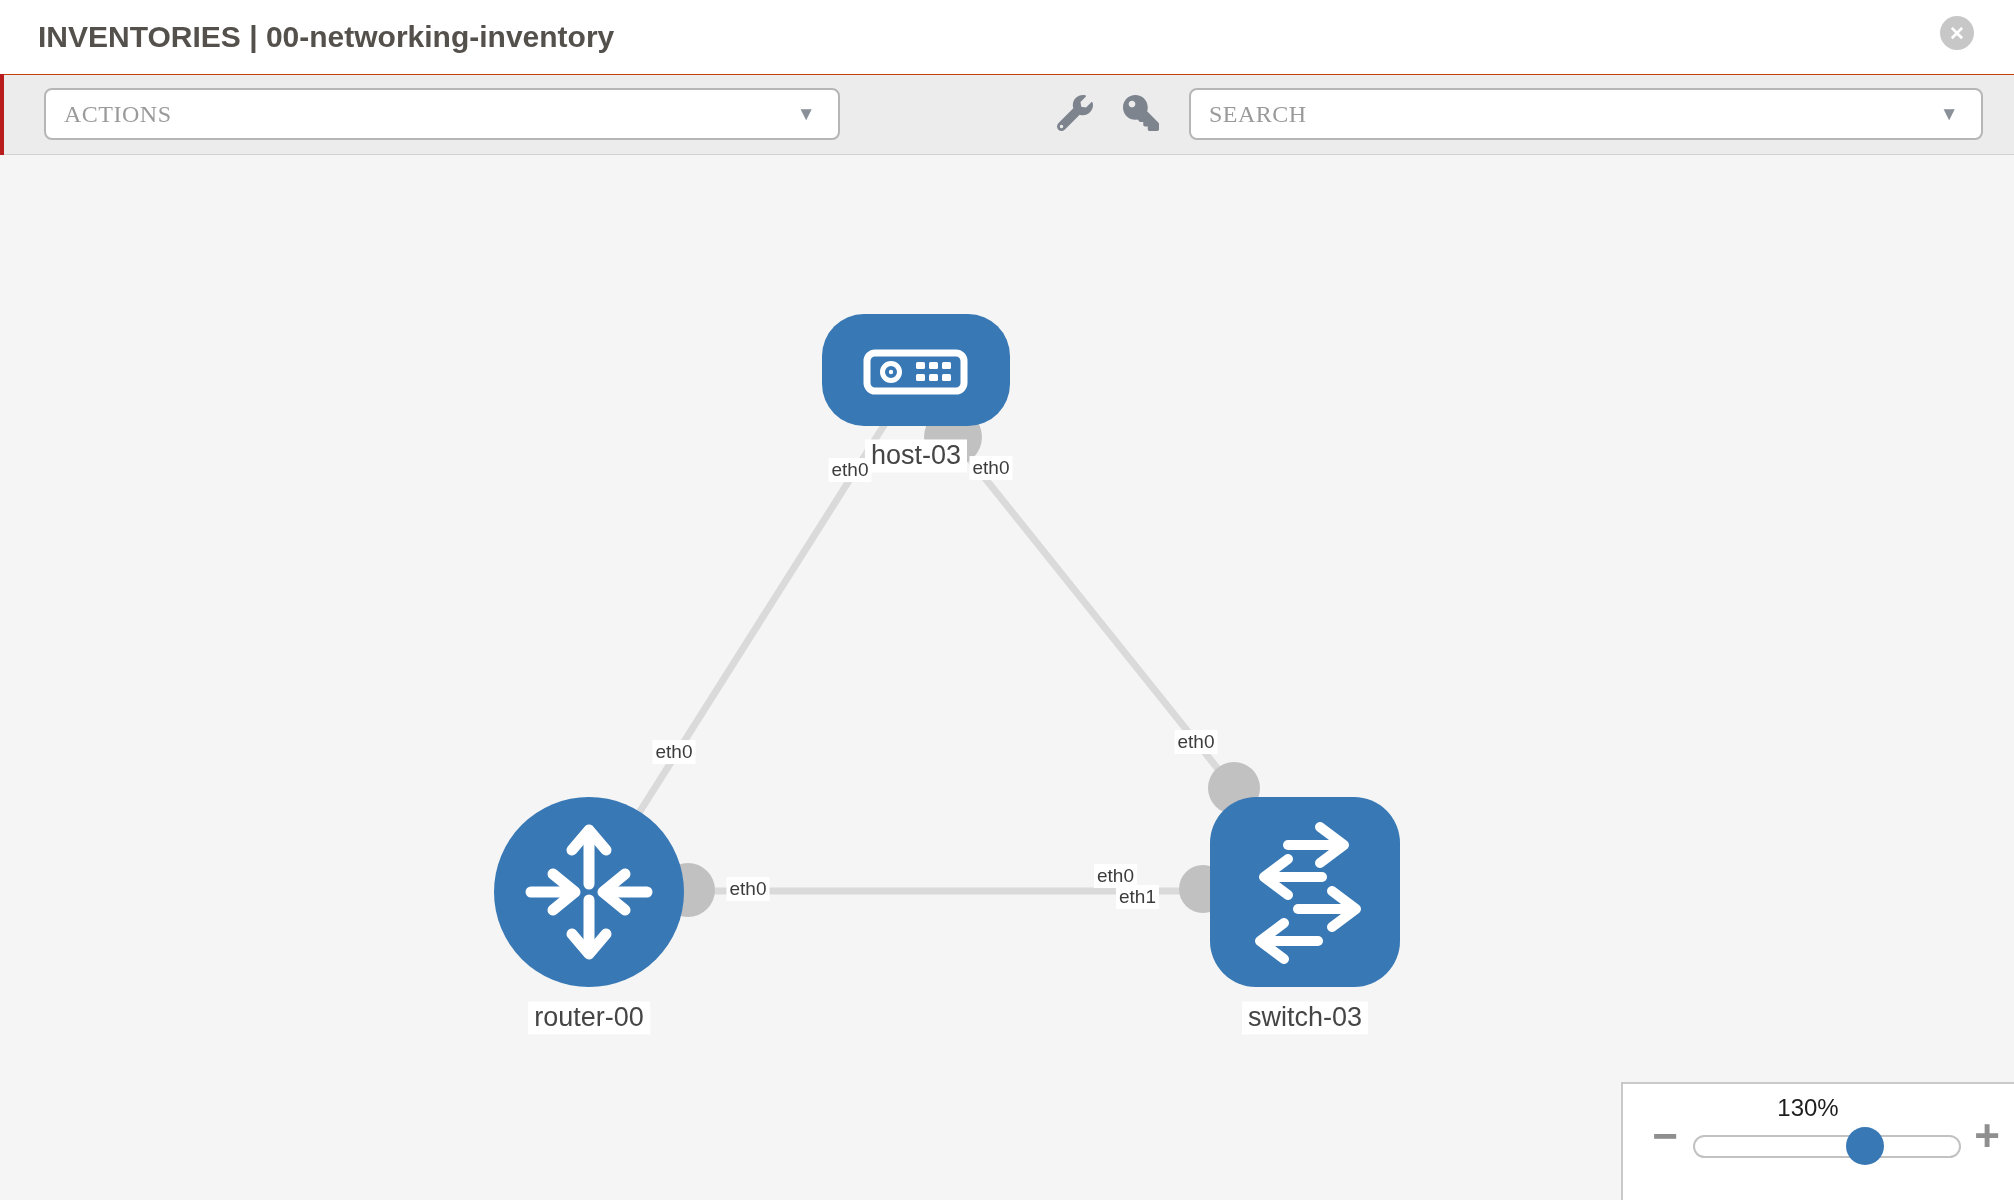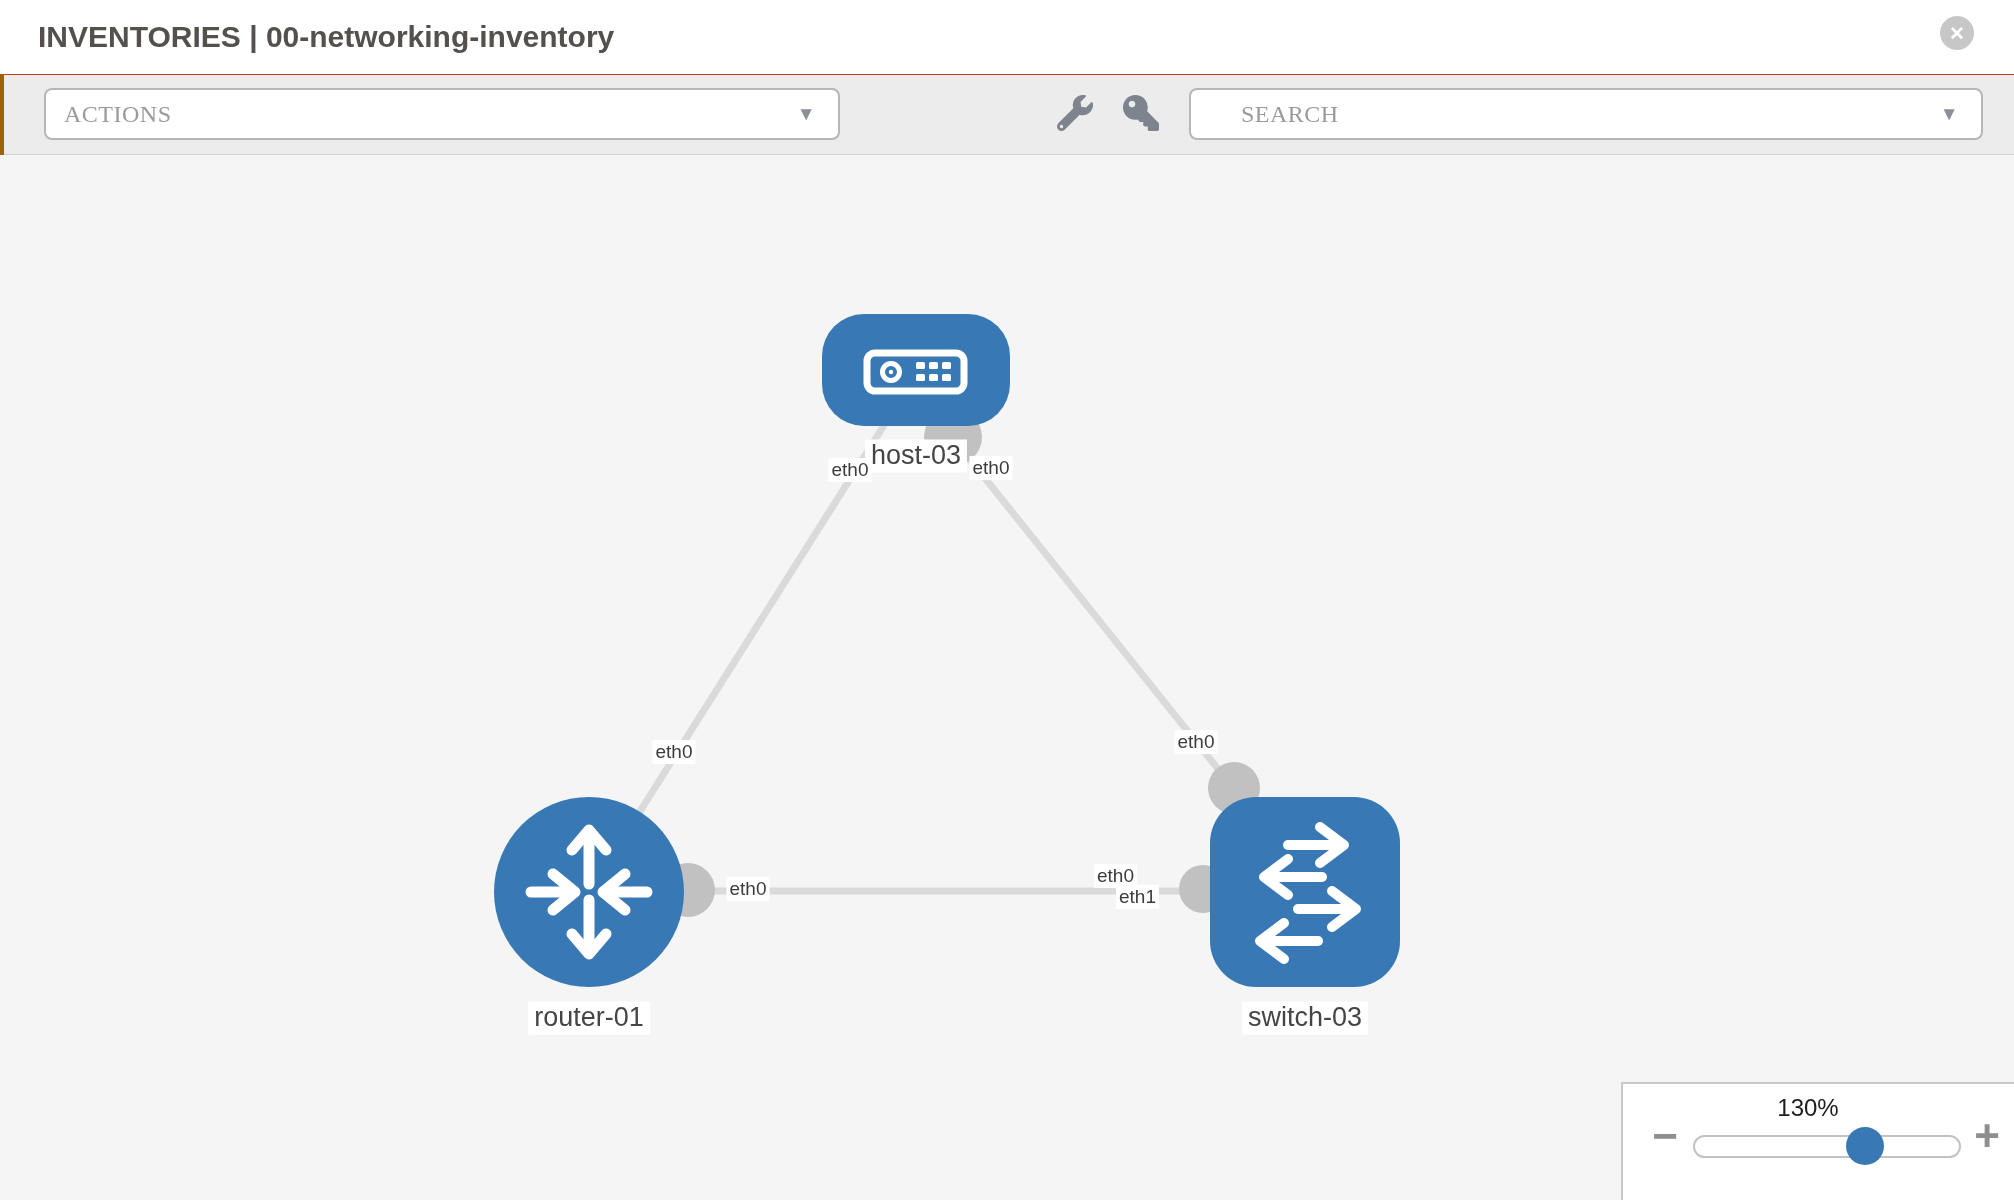--- a/index.html
+++ b/index.html
@@ -1,37 +1,37 @@
 <!DOCTYPE html>
 <html><head>
 <meta charset="utf-8">
 <style>
   html,body{margin:0;padding:0;background:#fff;}
   body{font-family:"Liberation Sans",sans-serif;}
-  .app{position:relative;width:2014px;height:1200px;overflow:hidden;background:#a16207;}
+  .app{position:relative;width:2014px;height:1200px;overflow:hidden;background:#b91c1c;}
 
   
   .header{position:absolute;left:0;top:0;width:100%;height:74px;background:#fff;}
   .title{position:absolute;left:38px;top:50%;transform:translateY(-50%);
          font-size:30px;font-weight:700;color:#54504c;white-space:nowrap;}
   .close-btn{position:absolute;left:1940px;top:16px;width:34px;height:34px;border-radius:50%;
          background:#c7c7c7;display:flex;align-items:center;justify-content:center;cursor:pointer;}
   .close-btn span{color:#fff;font-size:19px;font-weight:700;line-height:1;}
 
   
   .toolbar{position:absolute;left:4px;top:74px;width:100%;height:81px;background:#ececec;
          border-top:1px solid #c2410c;border-bottom:1px solid #d2d2d2;box-sizing:border-box;font-family:Liberation Serif, serif;}
   .select{position:absolute;top:13px;height:52px;background:#fff;border:2px solid #b6b6b6;
          border-radius:8px;box-sizing:border-box;display:flex;align-items:center;
          color:#9a9a9a;font-size:24px;letter-spacing:.5px;cursor:pointer;}
   .select .label{margin-left:18px;}
   .select .caret{position:absolute;right:22px;top:50%;transform:translateY(-50%);
          font-size:19px;color:#8a9098;}
   .actions{left:40px;width:796px;}
-  .search{left:1185px;width:794px;padding-left:32px;}
+  .search{left:1185px;width:794px;}
   .iconbtn{position:absolute;top:16px;width:44px;height:44px;background:none;border:none;
          padding:0;cursor:pointer;display:flex;align-items:center;justify-content:center;}
   .btn-wrench{left:1049px;}
   .btn-key{left:1115px;}
   .iconbtn svg{display:block;fill:#7d848e;}
 
   
   .canvas{position:absolute;left:0;top:155px;width:2014px;height:1045px;background:#f5f5f5;overflow:hidden;}
   .topo{position:absolute;left:0;top:0;}
 
@@ -142,21 +142,21 @@
         <path d="M1322 877 H1276"></path>
           <path d="M1288 859 L1264 877 L1288 895"></path>
         <path d="M1298 909 H1344"></path>
           <path d="M1332 891 L1356 909 L1332 927"></path>
         <path d="M1318 941 H1272"></path>
           <path d="M1284 923 L1260 941 L1284 959"></path>
       </g>
     </svg>
 
     <div class="nodelabel" style="left:916px;top:301px;">host-03</div>
-    <div class="nodelabel" style="left:589px;top:863px;">router-01</div>
+    <div class="nodelabel" style="left:589px;top:863px;">router-00</div>
     <div class="nodelabel" style="left:1305px;top:863px;">switch-03</div>
 
     <div class="iflabel" style="left:850px;top:315px;">eth0</div>
     <div class="iflabel" style="left:991px;top:313px;">eth0</div>
     <div class="iflabel" style="left:674px;top:597px;">eth0</div>
     <div class="iflabel" style="left:1196px;top:587px;">eth0</div>
     <div class="iflabel" style="left:748px;top:734px;">eth0</div>
     <div class="iflabel raw" style="left:1094px;top:709px;">eth0</div>
     <div class="iflabel raw" style="left:1116px;top:730px;">eth1</div>
 

